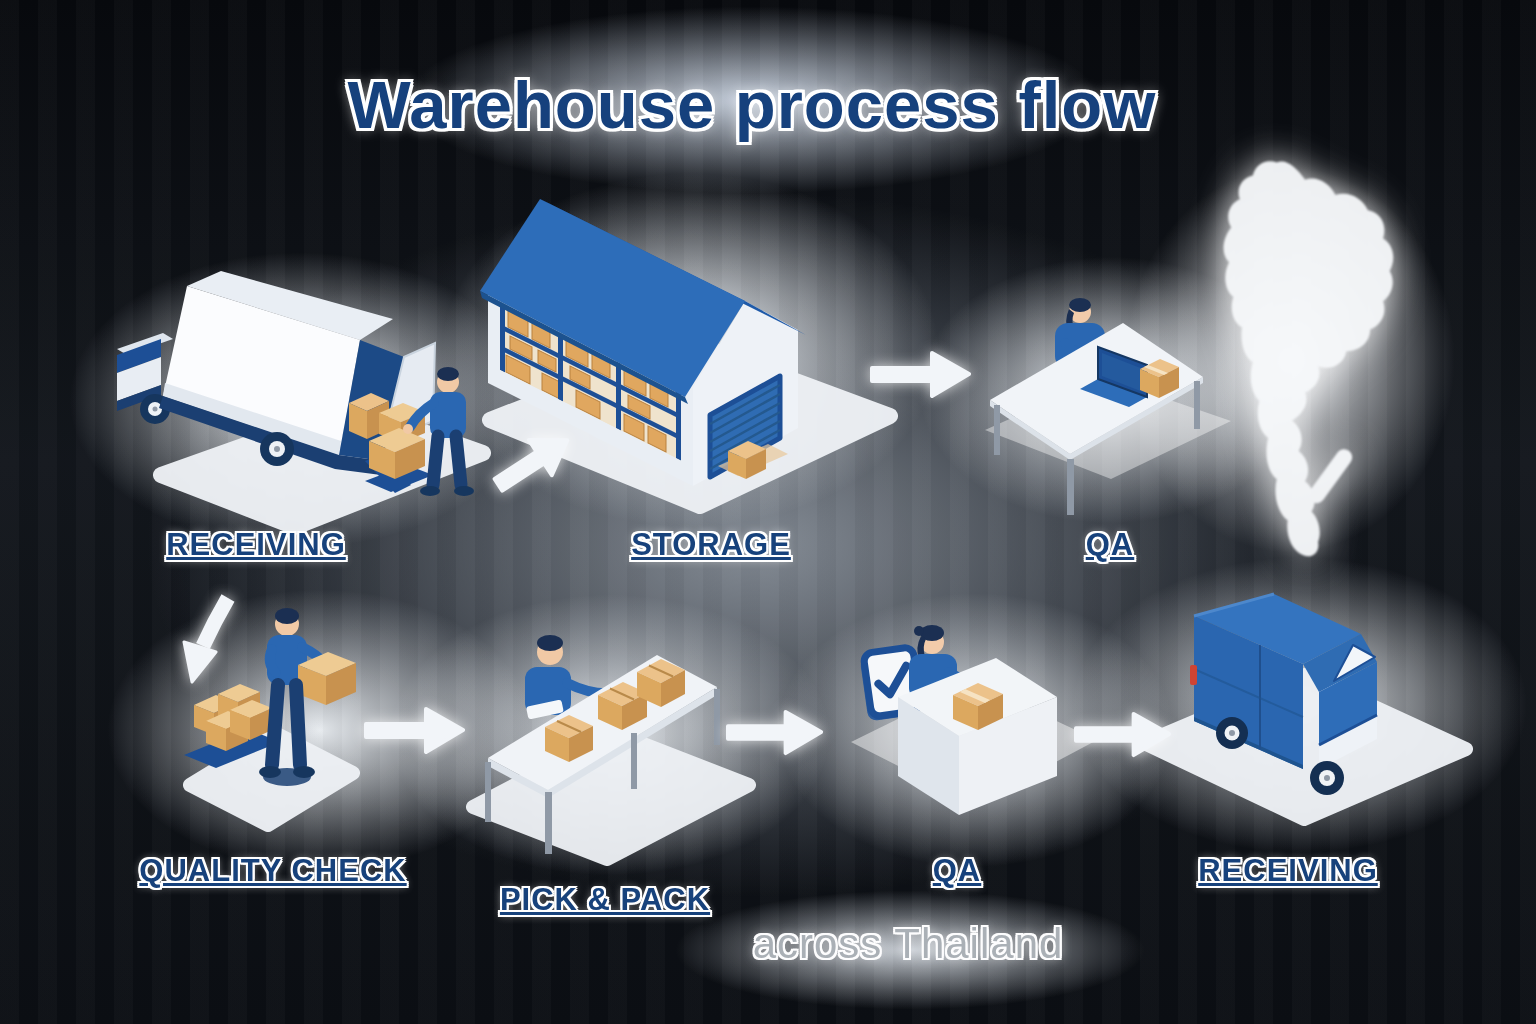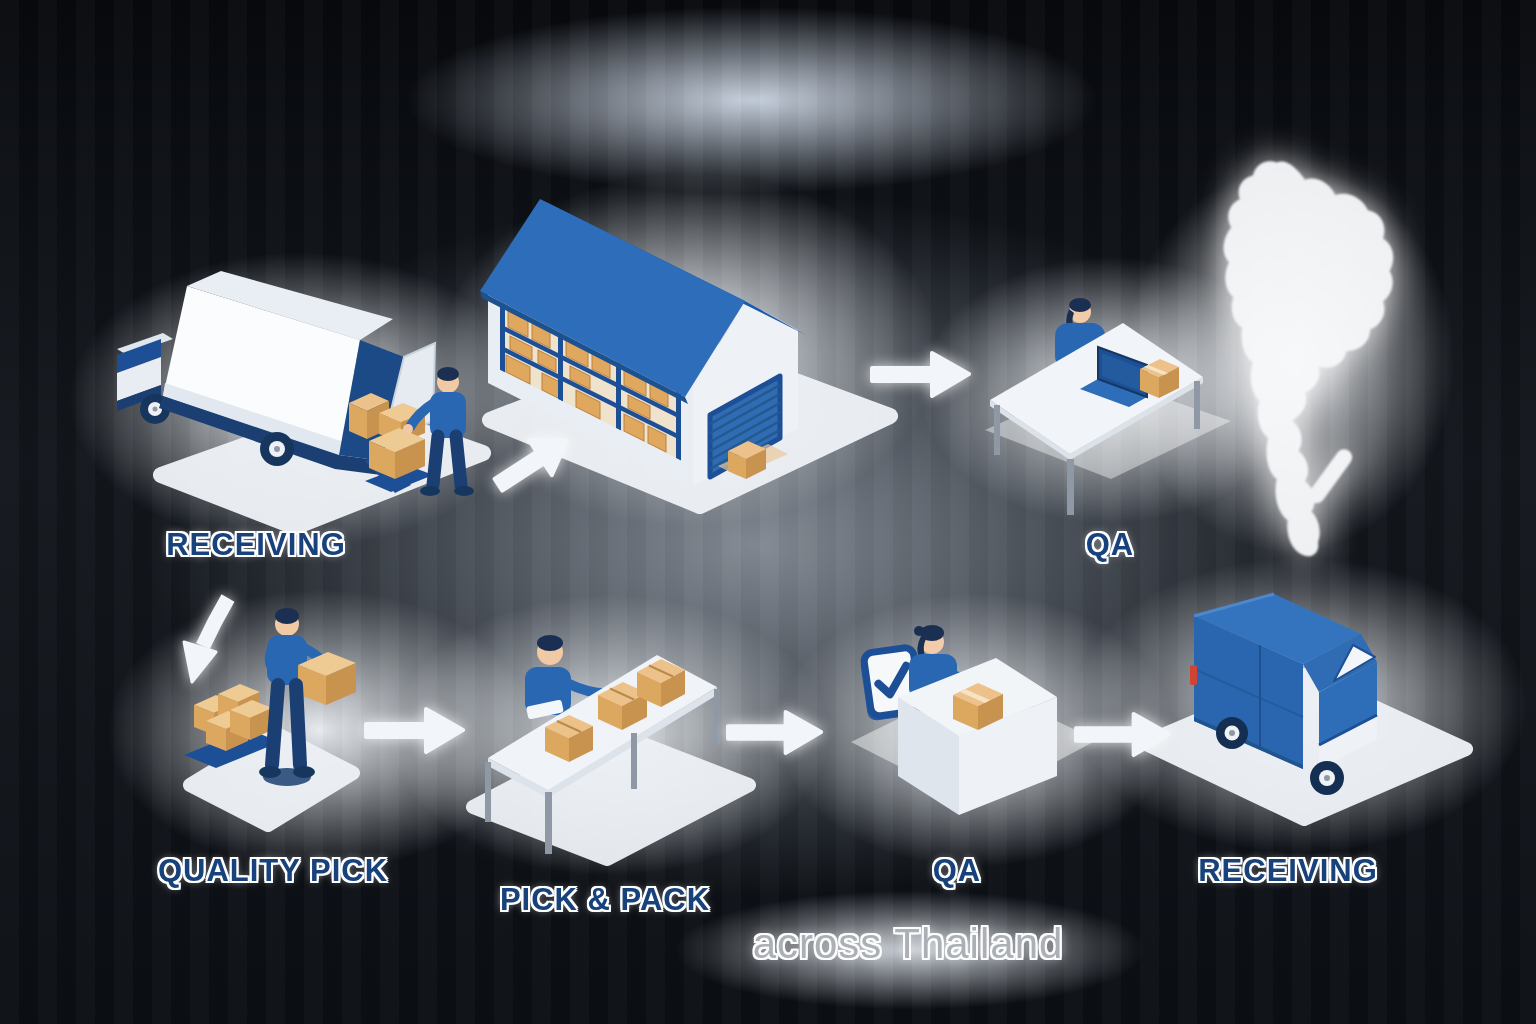--- a/index.html
+++ b/index.html
@@ -30,20 +30,21 @@
     z-index:4;left:0;top:66px;width:1504px;text-align:center;
     font-size:67px;font-weight:bold;letter-spacing:1px;color:#16417d;
     text-shadow:-3px -3px 0 #fff,3px -3px 0 #fff,-3px 3px 0 #fff,3px 3px 0 #fff,
                 -3px 0 0 #fff,3px 0 0 #fff,0 -3px 0 #fff,0 3px 0 #fff,0 0 14px rgba(255,255,255,0.75);
   }
   .station-label{
     z-index:4;width:300px;text-align:center;
     font-size:31px;font-weight:bold;letter-spacing:1px;color:#17427c;
     text-shadow:-2px -2px 0 #fff,2px -2px 0 #fff,-2px 2px 0 #fff,2px 2px 0 #fff,
                 -2px 0 0 #fff,2px 0 0 #fff,0 -2px 0 #fff,0 2px 0 #fff,0 0 9px rgba(255,255,255,0.7);
+    text-decoration:underline;
   }
   .subtitle{
     z-index:4;left:708px;top:920px;width:400px;text-align:center;
     font-size:42px;font-weight:normal;letter-spacing:1px;color:#aab0b6;
     text-shadow:-2px -2px 0 #fdfdfe,2px -2px 0 #fdfdfe,-2px 2px 0 #fdfdfe,2px 2px 0 #fdfdfe,
                 -2px 0 0 #fdfdfe,2px 0 0 #fdfdfe,0 -2px 0 #fdfdfe,0 2px 0 #fdfdfe,0 0 12px rgba(255,255,255,0.8);
   }
   svg.station{z-index:3;overflow:visible;}
   svg.arrow{z-index:3;overflow:visible;filter:drop-shadow(0 0 7px rgba(255,255,255,0.75));}
   svg.map{z-index:2;filter:blur(1.2px) drop-shadow(0 0 18px rgba(255,255,255,0.85));opacity:0.96;}
@@ -57,20 +58,21 @@
     <path fill="#f7f9fb" d="M86,6 C76,2 66,8 64,18 C54,20 48,30 52,40 C42,44 38,56 44,66
       C36,76 34,90 42,98 C36,110 38,124 46,130 C42,142 46,154 54,158 C52,172 56,186 64,190
       C60,204 62,218 70,226 C66,240 70,254 78,260 C74,276 78,292 86,298 C82,314 88,330 96,336
       C94,350 100,364 110,368 C118,372 126,366 124,356 C128,346 124,334 118,328 C124,318 120,306 112,300
       C118,290 114,278 106,272 C112,262 108,250 100,244 C110,238 116,228 112,218 C122,214 128,204 124,194
       C136,198 148,192 150,180 C162,180 172,172 172,160 C182,156 188,146 184,134 C192,128 196,116 190,106
       C196,96 194,82 184,76 C188,64 182,52 170,50 C164,38 152,32 140,36 C134,24 122,18 112,22 C104,10 94,2 86,6 Z"></path>
     <rect x="128" y="266" width="15" height="58" rx="7.5" fill="#f7f9fb" transform="rotate(36 135 295)"></rect>
   </svg>
 
+  <div class="abs title">Warehouse process flow</div>
 
   <svg class="station abs" style="left:103px;top:263px;" width="395" height="275" viewBox="0 0 395 275">
     <polygon points="58,212 250,144 380,190 192,264" fill="#edf0f4" stroke="#edf0f4" stroke-width="16" stroke-linejoin="round" opacity="0.97"></polygon>
 
     <polygon points="14,86 60,70 70,76 24,92" fill="#dfe6ee"></polygon>
     <polygon points="14,92 58,76 58,94 14,110" fill="#1d4f96"></polygon>
     <polygon points="14,110 58,94 58,122 14,138" fill="#e8edf3"></polygon>
     <polygon points="14,138 58,122 58,132 14,148" fill="#1b3f72"></polygon>
     <circle cx="52" cy="146" r="15" fill="#16365e"></circle>
       <circle cx="52" cy="146" r="7" fill="#eef2f6"></circle>
@@ -340,21 +342,22 @@
     <polygon points="2,22 62,22 62,7 99,28 62,50 62,35 2,35" fill="#f2f5f9" stroke="#f2f5f9" stroke-width="4" stroke-linejoin="round"></polygon>
   </svg>
   <svg class="arrow abs" style="left:726px;top:704px;" width="98" height="56" viewBox="0 0 102 56">
     <polygon points="2,22 62,22 62,7 99,28 62,50 62,35 2,35" fill="#f2f5f9" stroke="#f2f5f9" stroke-width="4" stroke-linejoin="round"></polygon>
   </svg>
   <svg class="arrow abs" style="left:1074px;top:706px;" width="98" height="56" viewBox="0 0 102 56">
     <polygon points="2,22 62,22 62,7 99,28 62,50 62,35 2,35" fill="#f2f5f9" stroke="#f2f5f9" stroke-width="4" stroke-linejoin="round"></polygon>
   </svg>
 
   <div class="abs station-label" style="left:106px;top:527px;">RECEIVING</div>
+  <div class="abs station-label" style="left:561px;top:527px;">STORAGE</div>
   <div class="abs station-label" style="left:960px;top:527px;">QA</div>
-  <div class="abs station-label" style="left:123px;top:853px;">QUALITY PICK</div>
+  <div class="abs station-label" style="left:123px;top:853px;">QUALITY CHECK</div>
   <div class="abs station-label" style="left:455px;top:882px;">PICK &amp; PACK</div>
   <div class="abs station-label" style="left:807px;top:853px;">QA</div>
   <div class="abs station-label" style="left:1138px;top:853px;">RECEIVING</div>
 
   <div class="abs subtitle">across Thailand</div>
 
 </div>
 
 </body></html>

